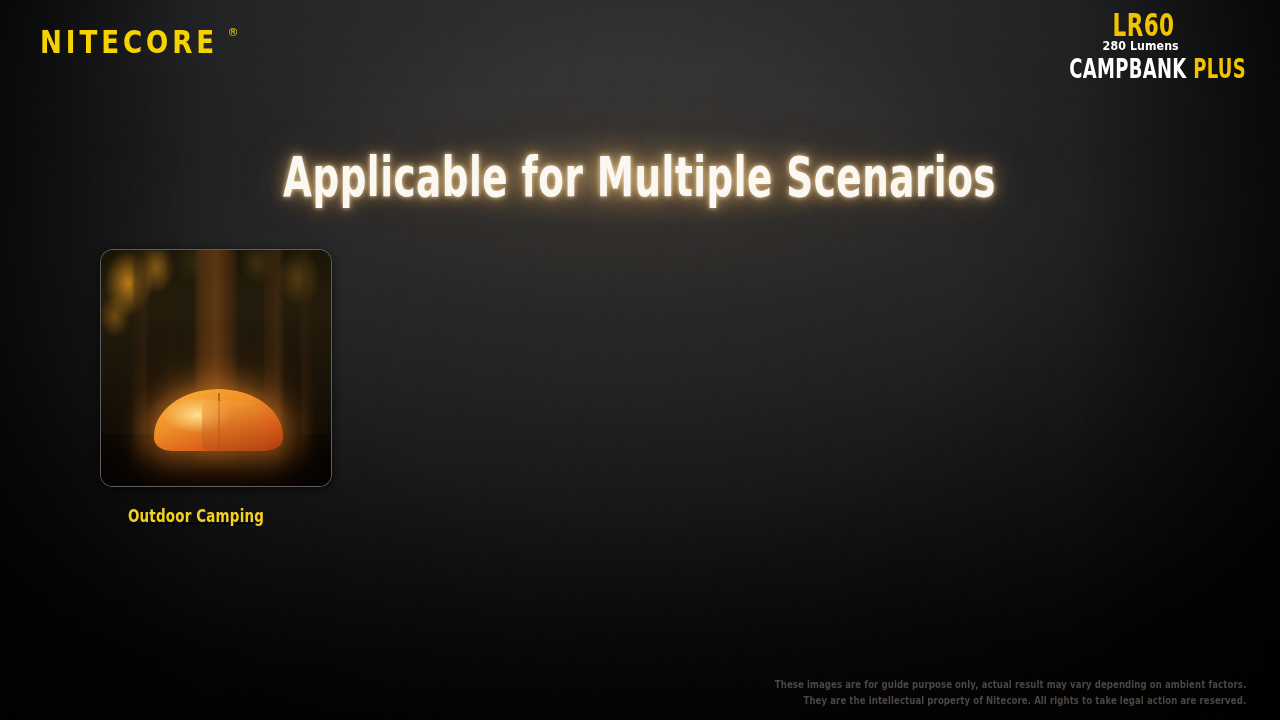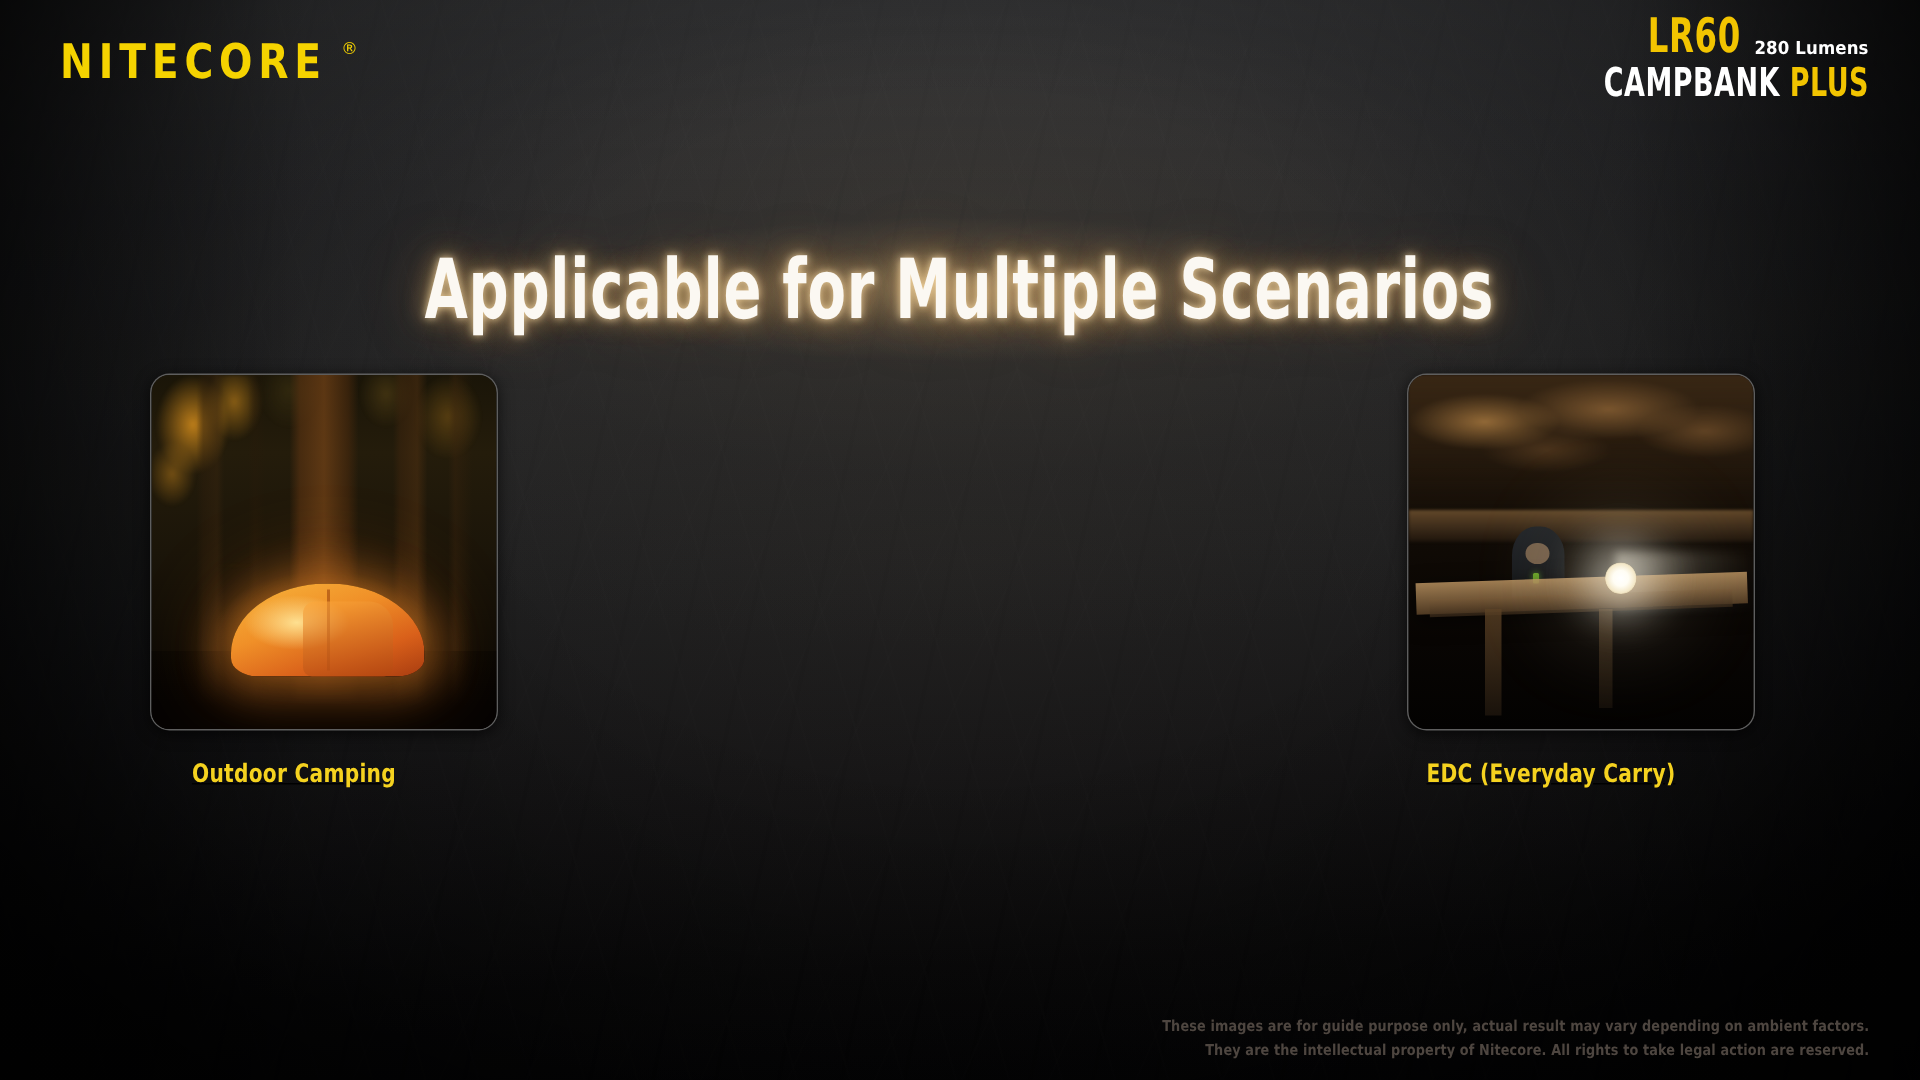--- a/index.html
+++ b/index.html
@@ -58,21 +58,21 @@
   #brand-reg {
     font-family:"DejaVu Sans", sans-serif;
     font-size:11px; color:#F5D300;
     margin-left:4px; margin-top:1px; line-height:1;
   }
 
   #product {
     position:absolute; right:34px; top:12px; z-index:6;
     text-align:right; line-height:1;
   }
-  .prow { display:flex; align-items:flex-end; justify-content:flex-end; }
+  .prow { display:flex; align-items:center; justify-content:flex-end;flex-direction:column; }
   #model {
     font-family:"DejaVu Sans Condensed","DejaVu Sans", sans-serif;
     font-weight:bold; font-size:30px; color:#F2C400;
     letter-spacing:0.5px; line-height:0.92;
     transform:scaleX(0.80) scaleY(1.06); transform-origin:right bottom;
   }
   #lumens {
     font-family:"DejaVu Sans", sans-serif;
     font-weight:bold; font-size:12px; color:#ffffff;
     letter-spacing:0.1px; margin-left:3px; margin-bottom:2px;
@@ -81,21 +81,21 @@
   #series {
     font-family:"DejaVu Sans Condensed","DejaVu Sans", sans-serif;
     font-weight:bold; font-size:25px; color:#ffffff;
     letter-spacing:0.4px; line-height:1.02; margin-top:2px;
     transform:scaleX(0.80) scaleY(1.06); transform-origin:right top;
   }
   #series .plus { color:#F2C400; }
 
   
   #headline-wrap {
-    position:absolute; left:0; right:0; top:164px; text-align:center; z-index:5;
+    position:absolute; left:0; right:0; top:148px; text-align:center; z-index:5;
   }
   #headline-glow {
     position:absolute; left:50%; top:-46px; transform:translateX(-50%);
     width:700px; height:150px; pointer-events:none;
     background:radial-gradient(ellipse 350px 62px at 50% 50%, rgba(255,214,150,0.26) 0%, rgba(190,150,95,0.13) 45%, rgba(0,0,0,0) 78%);
   }
   #headline {
     position:relative;
     display:inline-block;
     font-family:"DejaVu Sans Condensed","DejaVu Sans", sans-serif;
@@ -421,36 +421,19 @@
         <div class="ground"></div>
         <div class="tent"></div>
         <div class="tentflap"></div>
       </div>
     </div>
     <div class="caption">Outdoor Camping</div>
   </div>
 
 
 
-  <div class="card">
-    <div class="thumb">
-      <div class="photo p4">
-        <div class="ceiling"></div>
-        <div class="ledge"></div>
-        <div class="beam"></div>
-        <div class="person"></div>
-        <div class="greenacc"></div>
-        <div class="plank"></div>
-        <div class="plank2"></div>
-        <div class="leg1"></div>
-        <div class="leg2"></div>
-        <div class="lamp"></div>
-      </div>
-    </div>
-    <div class="caption">EDC (Everyday Carry)</div>
-  </div>
 
 </div>
 
 <div id="footer">
   <div>These images are for guide purpose only, actual result may vary depending on ambient factors.</div>
   <div>They are the intellectual property of Nitecore. All rights to take legal action are reserved.</div>
 </div>
 
 </body></html>

